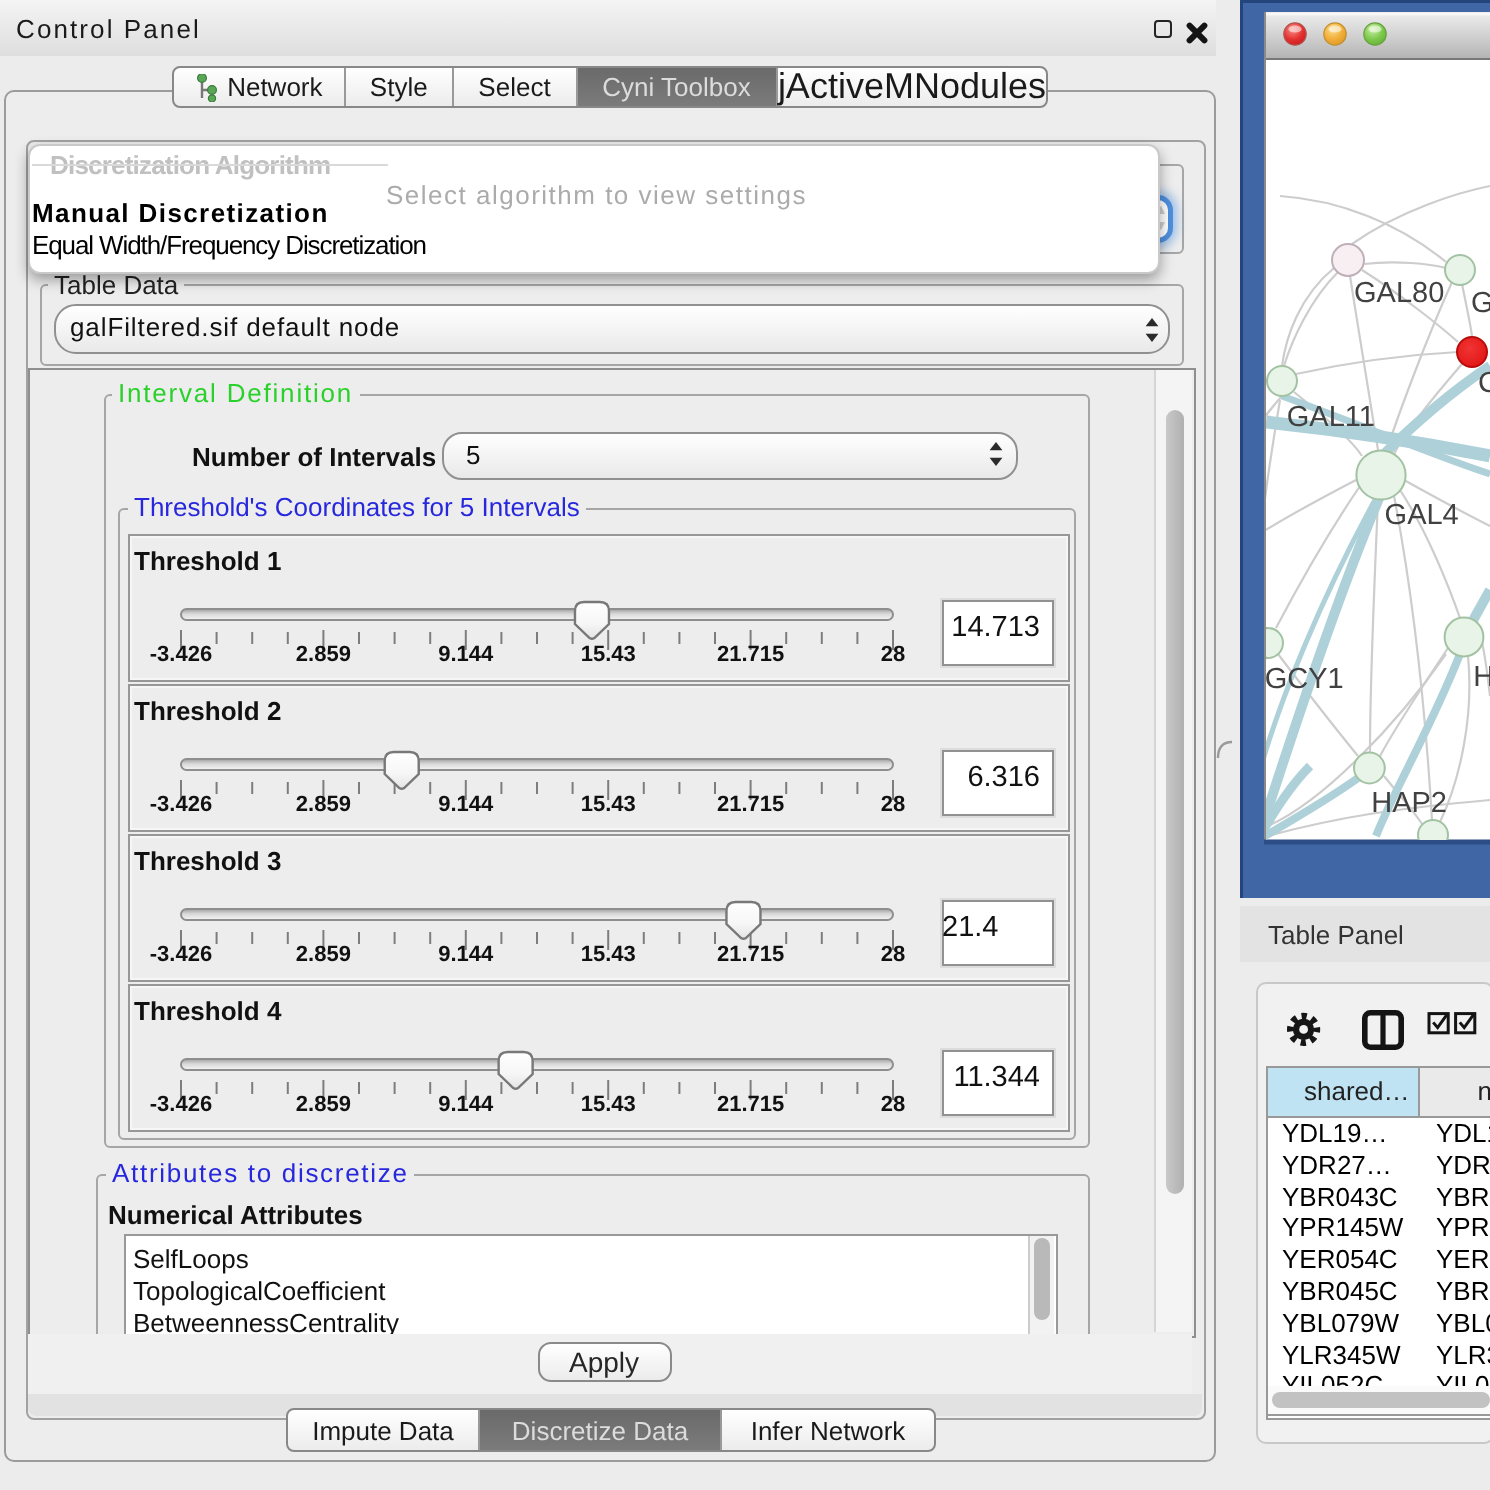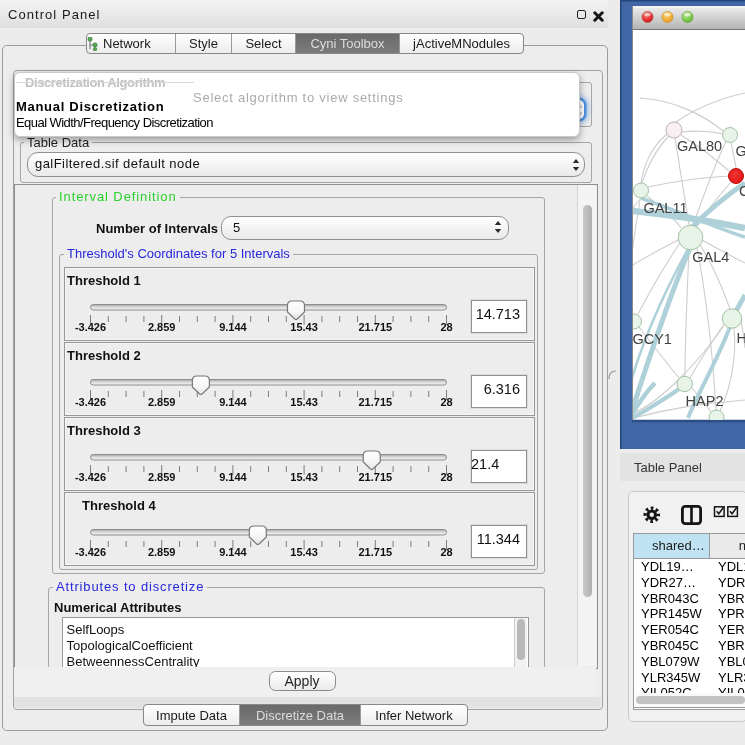--- a/index.html
+++ b/index.html
@@ -24,33 +24,33 @@
   </svg>
 
   <div class="abs" style="left:2px;top:45px;width:604px;height:684px;border:1px solid #9b9b9b;
        border-radius:5px;background:#ededed;"></div>
 
   <div class="abs" style="left:13px;top:70px;width:588px;height:638px;border:1px solid #a2a2a2;
        border-radius:4px;background:#ededed;"></div>
 
   <div class="abs" style="left:86px;top:33px;width:436px;height:19px;border:1px solid #888;
        border-radius:4px;background:linear-gradient(#ffffff,#ececec);overflow:hidden;display:flex;">
-    <div style="width:88px;height:100%;border-right:1px solid #999;display:flex;align-items:center;justify-content:flex-start;font-size:13px;color:#1a1a1a;">
+    <div style="width:88px;height:100%;border-right:1px solid #999;display:flex;align-items:center;justify-content:center;font-size:13px;color:#1a1a1a;">
       <svg width="12" height="14" viewBox="0 0 12 14" style="margin-right:4px;">
         <line x1="3" y1="2" x2="3" y2="12" stroke="#777" stroke-width="1.2"></line>
         <line x1="3" y1="8" x2="8" y2="8" stroke="#777" stroke-width="1.2"></line>
         <circle cx="3" cy="2" r="2.2" fill="#57a757" stroke="#3c7a3c" stroke-width="0.6"></circle>
         <circle cx="8" cy="8" r="2.2" fill="#57a757" stroke="#3c7a3c" stroke-width="0.6"></circle>
         <circle cx="8" cy="12.2" r="1.8" fill="#57a757" stroke="#3c7a3c" stroke-width="0.6"></circle>
       </svg>
       Network</div>
     <div style="width:55px;height:100%;border-right:1px solid #999;display:flex;align-items:center;justify-content:center;font-size:13px;color:#1a1a1a;">Style</div>
     <div style="width:63px;height:100%;border-right:1px solid #999;display:flex;align-items:center;justify-content:center;font-size:13px;color:#1a1a1a;text-align:center;">Select</div>
     <div style="width:103px;height:100%;border-right:1px solid #999;display:flex;align-items:center;justify-content:center;font-size:13px;color:#dcdcdc;background:linear-gradient(#6a6a6a,#7b7b7b);">Cyni Toolbox</div>
-    <div style="flex:1;height:100%;display:flex;align-items:center;justify-content:center;font-size:13px;color:#1a1a1a;">jActiveMNodules</div>
+    <div style="flex:1;height:100%;display:flex;align-items:center;justify-content:center;font-size:18px;color:#1a1a1a;">jActiveMNodules</div>
   </div>
 
   <div class="abs tb" style="left:20px;top:82px;width:570px;height:43px;"></div>
 
   <div class="abs" style="left:563px;top:100px;width:21px;height:19px;border-radius:5px;background:#fff;
        box-shadow:0 0 0 2.5px rgba(72,140,220,0.95),0 0 4px 5px rgba(100,160,228,0.5);"></div>
   <div class="abs" style="left:577px;top:102px;font-size:7px;color:#cfcfcf;line-height:8px;">▲<br>▼</div>
 
   <div class="abs tb" style="left:20px;top:142px;width:570px;height:39px;"></div>
   <div class="tlabel" style="left:24px;top:136px;color:#222;">Table Data</div>
@@ -228,21 +228,21 @@
         <text x="161.19773436008398" y="63.5" font-size="11" font-weight="bold" fill="#111" text-anchor="middle" font-family="Liberation Sans,sans-serif">2.859</text>
         <text x="232.395468720168" y="63.5" font-size="11" font-weight="bold" fill="#111" text-anchor="middle" font-family="Liberation Sans,sans-serif">9.144</text>
         <text x="303.604531279832" y="63.5" font-size="11" font-weight="bold" fill="#111" text-anchor="middle" font-family="Liberation Sans,sans-serif">15.43</text>
         <text x="374.80226563991596" y="63.5" font-size="11" font-weight="bold" fill="#111" text-anchor="middle" font-family="Liberation Sans,sans-serif">21.715</text>
         <text x="446" y="63.5" font-size="11" font-weight="bold" fill="#111" text-anchor="middle" font-family="Liberation Sans,sans-serif">28</text>
         <path d="M 362.7338827722268,45 L 362.7338827722268,38.5 Q 362.7338827722268,34 367.2338827722268,34 L 375.2338827722268,34 Q 379.7338827722268,34 379.7338827722268,38.5 L 379.7338827722268,45 L 372.4338827722268,52 Q 371.2338827722268,52.8 370.03388277222683,52 Z" fill="url(#th2)" stroke="#787878" stroke-width="1.2"></path>
       </svg>
       <div class="abs" style="left:471px;top:450px;width:54px;height:31px;background:#fff;border:1px solid #919191;box-shadow:0 0 0 1px #dcdcdc;"></div>
       <div class="abs" style="left:471px;top:456px;width:49px;text-align:left;font-size:14.5px;color:#111;">21.4</div>
       <div class="abs" style="left:63.5px;top:492px;width:469px;height:71.5px;border:1px solid #979797;background:#ededed;box-shadow:inset 0 0 0 1px #f6f6f6;"></div>
-      <div class="abs" style="left:67px;top:498px;font-size:13px;font-weight:bold;color:#111;margin-left:15px;">Threshold 4</div>
+      <div class="abs" style="left:67px;top:498px;font-size:13px;font-weight:bold;color:#111;">Threshold 4</div>
       <svg class="abs" style="left:63.5px;top:492px;" width="471" height="73" viewBox="63.5 0 471 73">
         <defs>
           <linearGradient id="tr3" x1="0" y1="0" x2="0" y2="1">
             <stop offset="0" stop-color="#9f9f9f"></stop>
             <stop offset="0.45" stop-color="#d9d9d9"></stop>
             <stop offset="1" stop-color="#f5f5f5"></stop>
           </linearGradient>
   <linearGradient id="th3" x1="0" y1="0" x2="0" y2="1">
             <stop offset="0" stop-color="#ffffff"></stop>
             <stop offset="0.6" stop-color="#f6f6f6"></stop>

